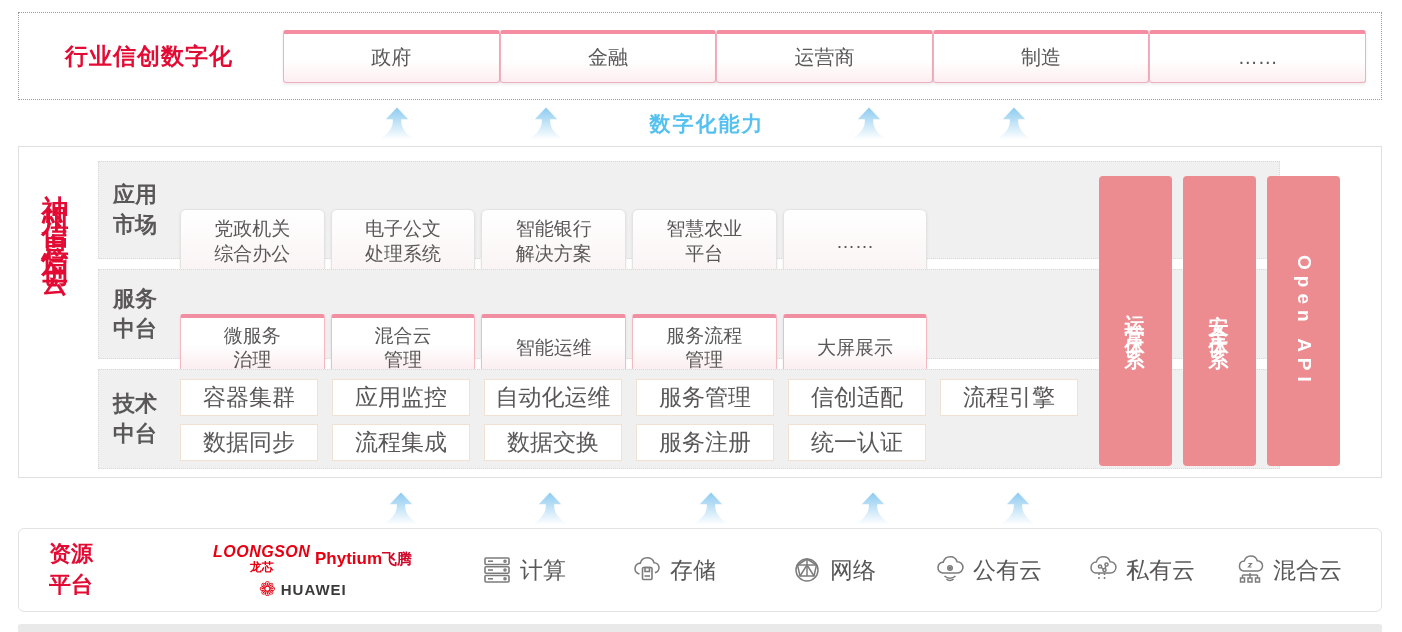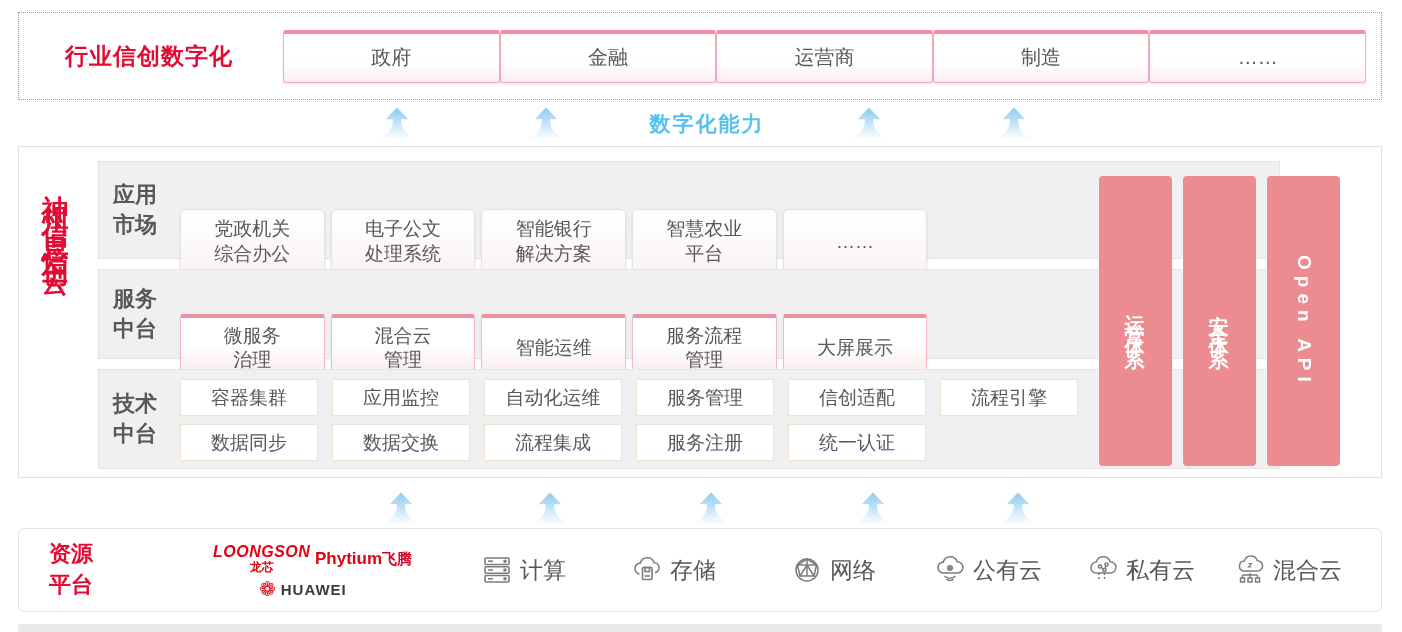--- a/index.html
+++ b/index.html
@@ -48,21 +48,21 @@
     font-size:19px;line-height:1.3;white-space:pre-line;color:#595757;}
   .svc-box{height:64px;box-sizing:border-box;
     border:1px solid #f5b9c3;border-top:4px solid #f18fa2;border-radius:3px;
     background:linear-gradient(#ffffff 45%,#fae8eb);box-shadow:0 2px 3px rgba(0,0,0,.06);
     display:flex;align-items:center;justify-content:center;text-align:center;
     font-size:19px;line-height:1.25;white-space:pre-line;color:#595757;}
   .row-grid2{position:absolute;left:81px;top:9px;width:898px;
     display:grid;grid-template-columns:repeat(6,1fr);column-gap:14px;row-gap:8px;}
   .tech-box{height:37px;box-sizing:border-box;background:#fff;border:1px solid #f1e1d3;
     display:flex;align-items:center;justify-content:center;
-    font-size:19px;color:#595757;}
+    font-size:23px;color:#595757;}
   .pillar{position:absolute;top:29px;width:73px;height:290px;border-radius:4px;
     background:#ec8b90;display:flex;align-items:center;justify-content:center;z-index:5;}
   .pillar span{writing-mode:vertical-rl;color:#fff;font-weight:bold;
     font-size:20px;letter-spacing:11px;}
   .pillar-latin span{font-size:19px;letter-spacing:6px;}
 
   
   .res-band{position:absolute;left:18px;top:528px;width:1364px;height:84px;
     border:1px solid #e3e3e3;border-radius:6px;box-sizing:border-box;background:#fff;}
   .res-title{position:absolute;left:30px;top:50%;transform:translateY(-50%);
@@ -161,22 +161,22 @@
       <div class="row-label">技术
 中台</div>
       <div class="row-grid2">
         <div class="tech-box">容器集群</div>
         <div class="tech-box">应用监控</div>
         <div class="tech-box">自动化运维</div>
         <div class="tech-box">服务管理</div>
         <div class="tech-box">信创适配</div>
         <div class="tech-box">流程引擎</div>
         <div class="tech-box">数据同步</div>
+        <div class="tech-box">流程集成</div>
         <div class="tech-box">数据交换</div>
-        <div class="tech-box">流程集成</div>
         <div class="tech-box">服务注册</div>
         <div class="tech-box">统一认证</div>
       </div>
     </div>
 
     <div class="pillar" style="left:1080px">
       <span>运营体系</span>
     </div>
     <div class="pillar" style="left:1164px">
       <span>安全体系</span>

